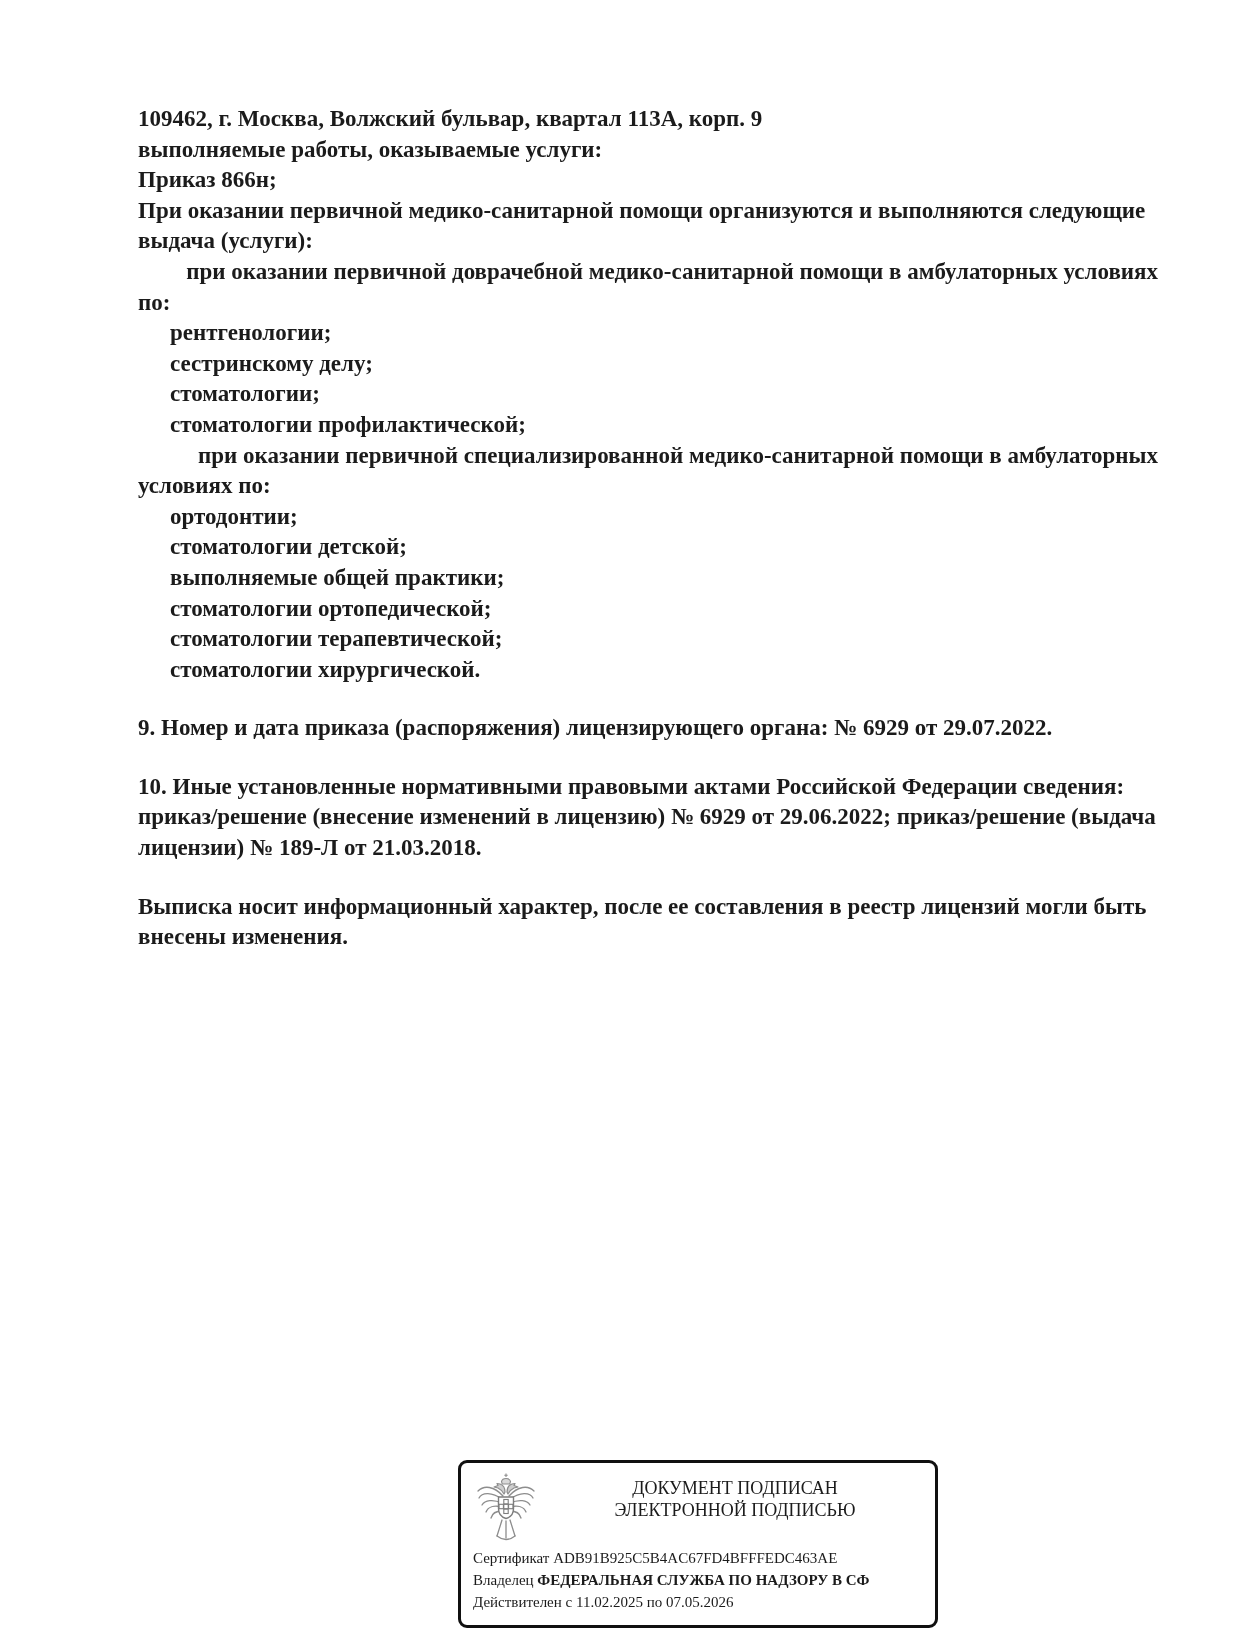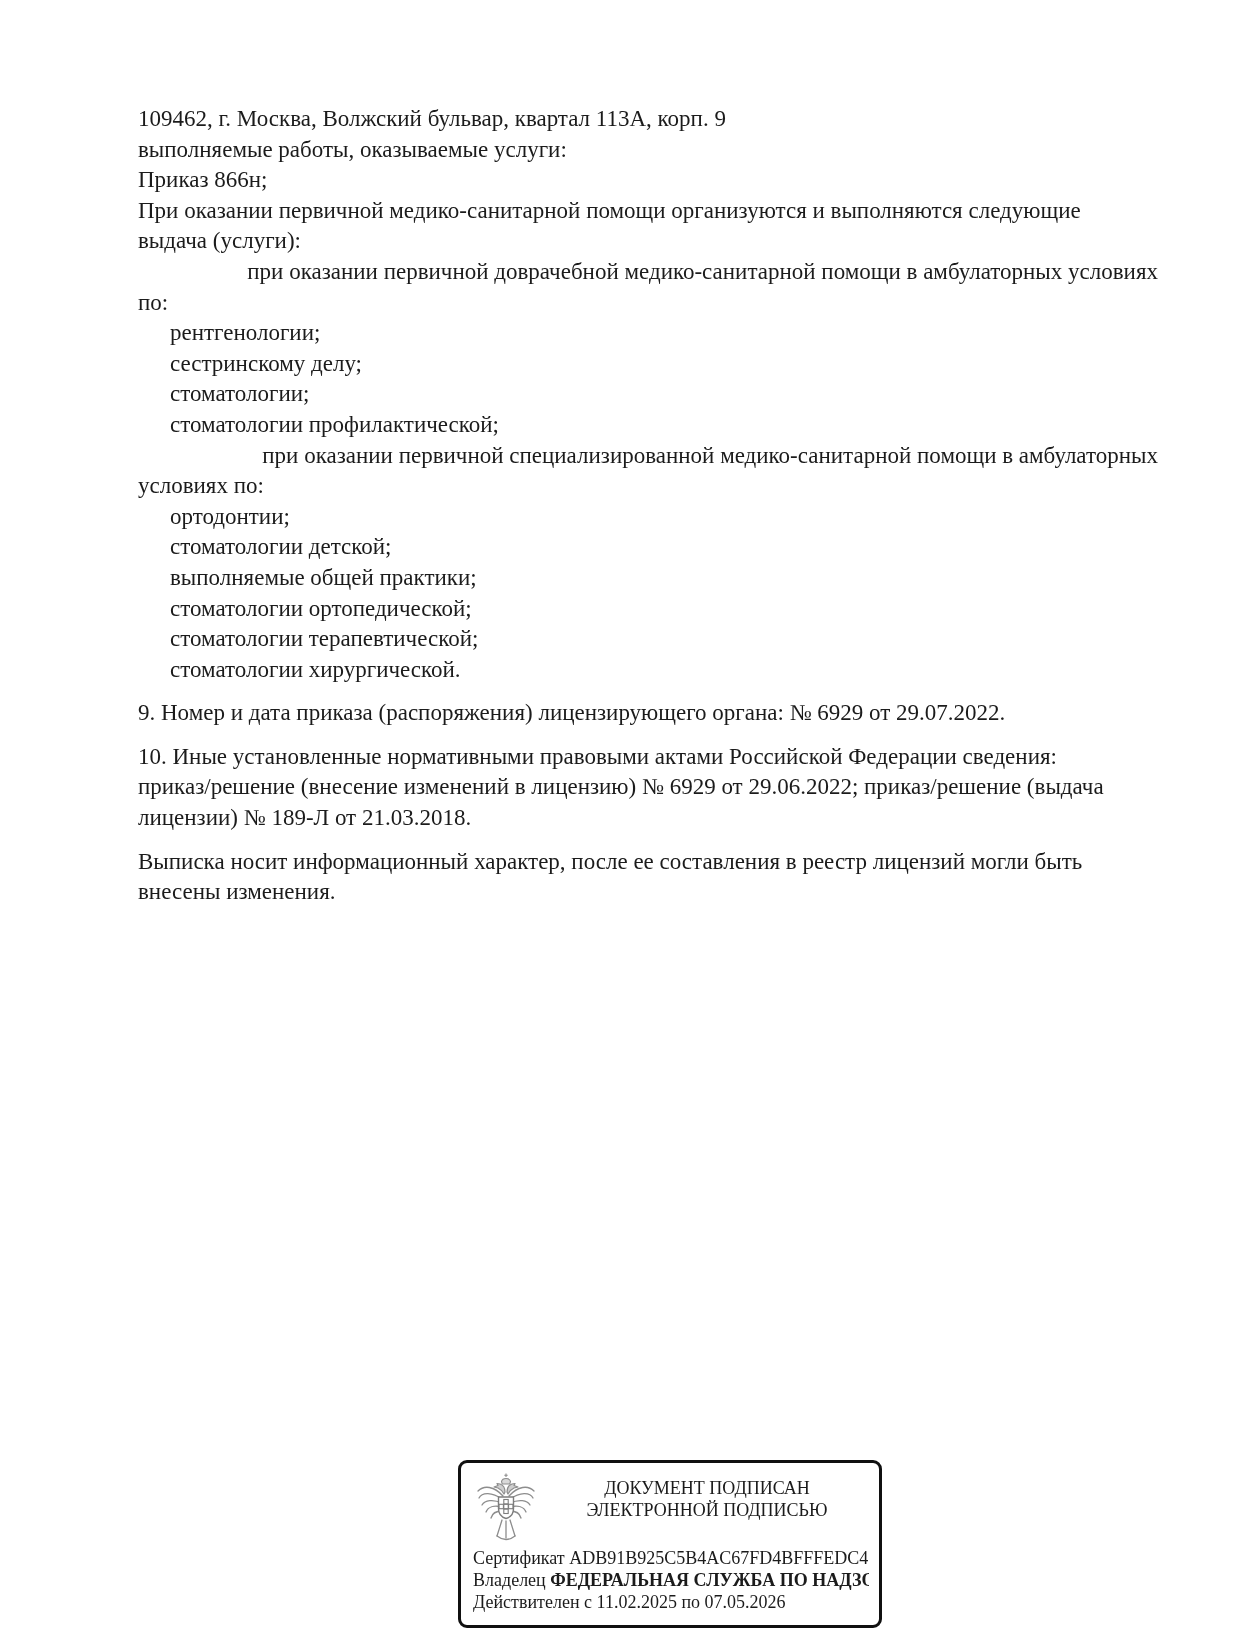--- a/index.html
+++ b/index.html
@@ -16,31 +16,32 @@
     color: #1b1b1b;
   }
   
   .doc-text {
     position: absolute;
     left: 138px; top: 104px;
     width: 1020px;
     font-size: 23px;
     line-height: 30.6px;
     white-space: nowrap;
+    font-weight: bold;
   }
   .doc-text .line { height: 30.6px; }
   .doc-text .line.indent-1 { padding-left: 19px; text-align: right; }
   .doc-text .line.indent-2 { padding-left: 32px; }
-  .doc-text .line.gap { margin-top: 13px; }
+  .doc-text .line.gap { margin-top: 28px; }
 
   
   .stamp {
     position: absolute;
     left: 458px; top: 1460px;
-    width: 424px; height: 168px;
+    width: 480px; height: 168px;
     box-sizing: border-box;
     border: 3px solid #101010;
     border-radius: 9px;
     background: #ffffff;
   }
   .stamp-emblem {
     position: absolute;
     left: 15px; top: 9px;
     width: 60px; height: 74px;
   }
@@ -48,21 +49,21 @@
     position: absolute;
     left: 78px; right: 4px; top: 14px;
     text-align: center;
     font-size: 18px;
     line-height: 22px;
     color: #1b1b1b;
   }
   .stamp-info {
     position: absolute;
     left: 12px; top: 84px; right: 10px;
-    font-size: 18px;
+    font-size: 15px;
     line-height: 22px;
     white-space: nowrap;
     overflow: hidden;
   }
   .stamp-info .row { height: 22px; overflow: hidden; }
   .stamp-info .owner-value { font-weight: bold; }
 </style>
 </head>
 <body>
 

